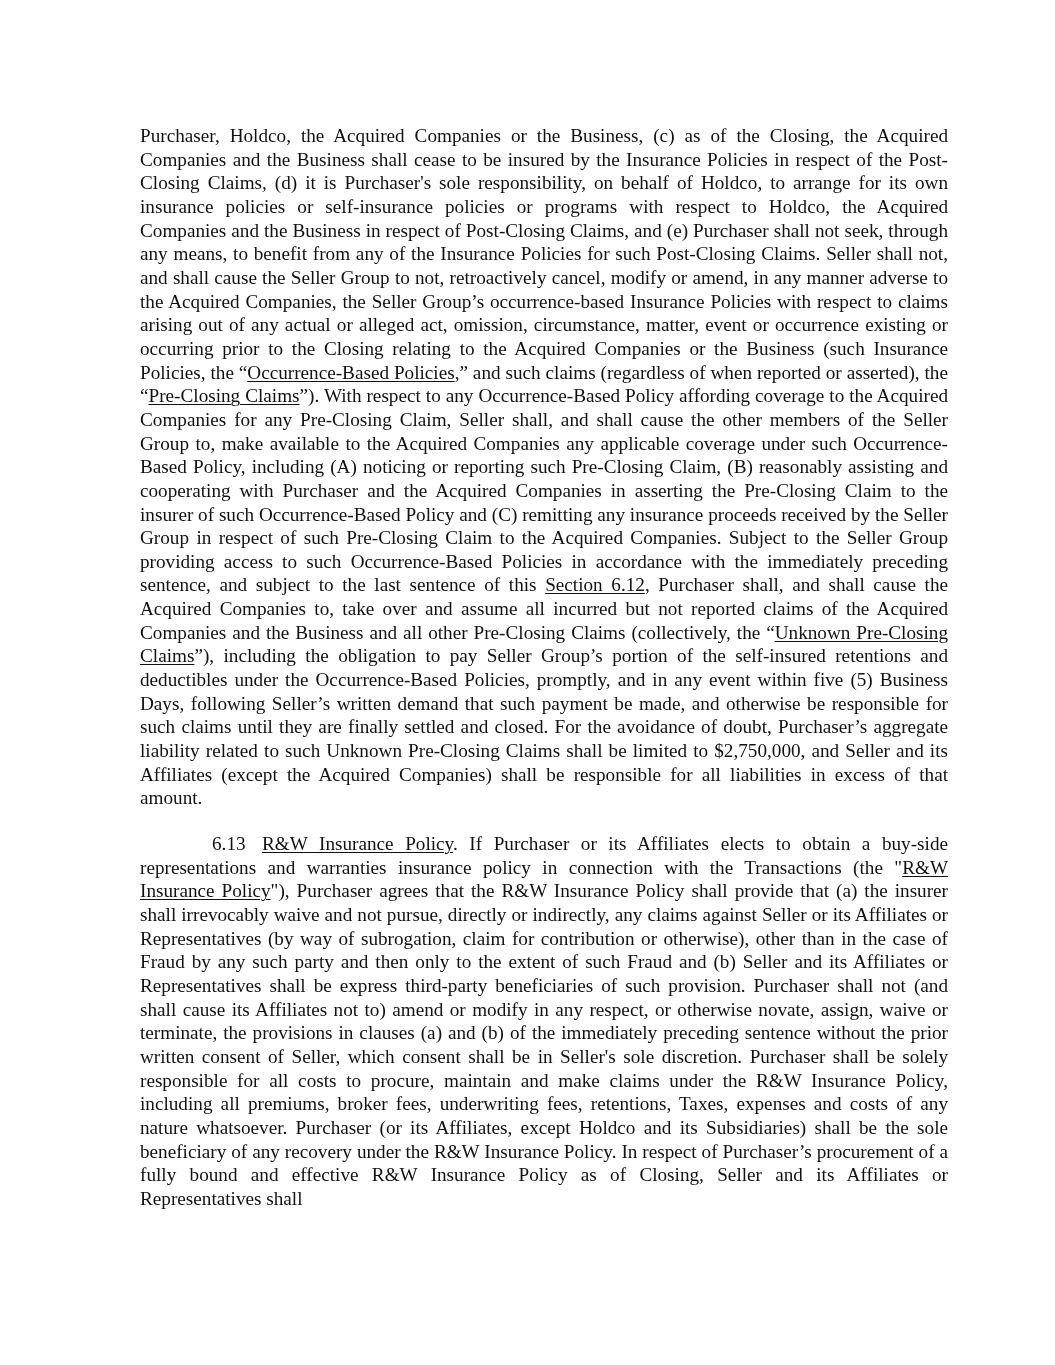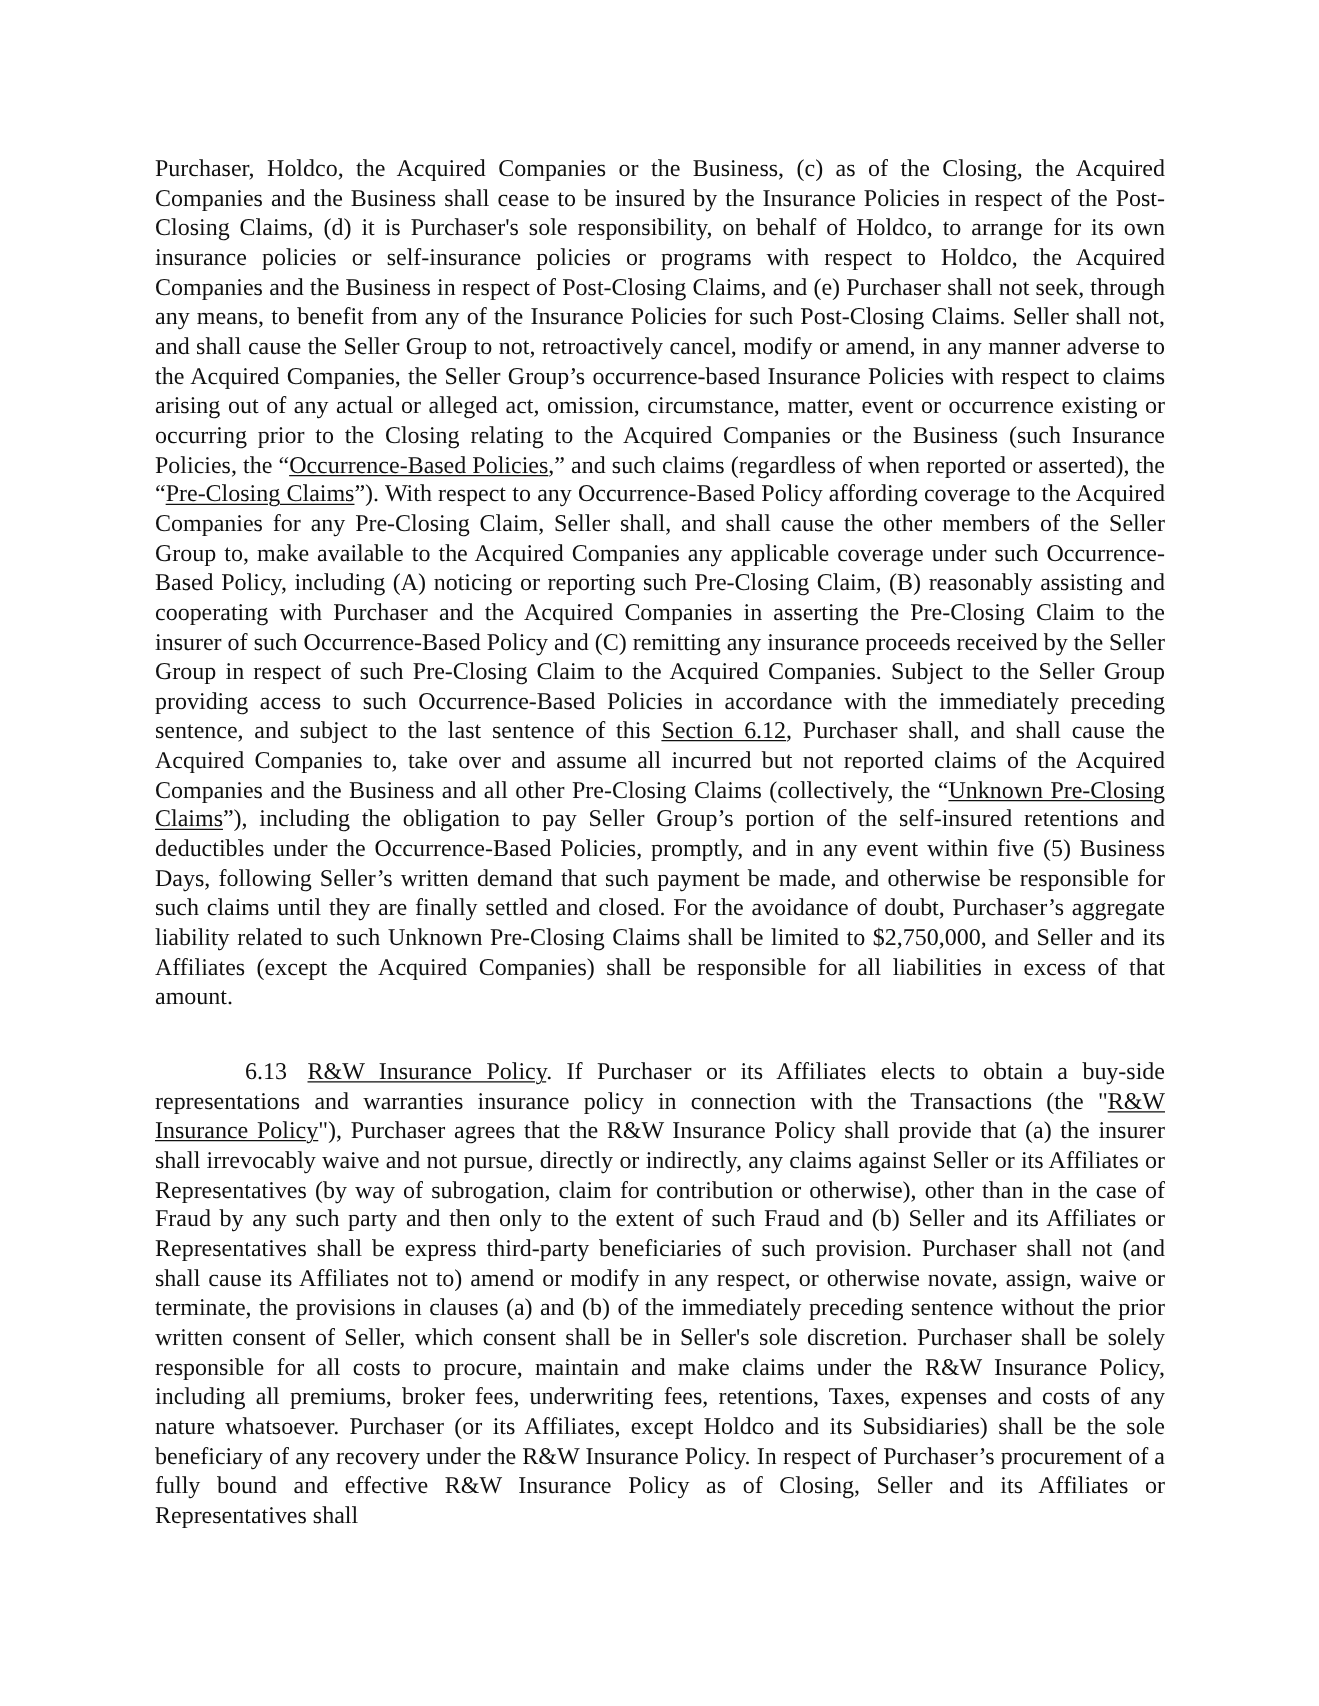--- a/index.html
+++ b/index.html
@@ -8,34 +8,34 @@
       background: #ffffff;
     }
     body {
       width: 1055px;
       height: 1365px;
       position: relative;
       overflow: hidden;
     }
     .page {
       position: absolute;
-      left: 124px;
+      left: 140px;
       top: 124px;
       width: 808px;
       font-family: "Liberation Serif", serif;
       font-size: 19.2px;
       line-height: 23.65px;
       color: #111111;
       text-align: justify;
     }
     .para {
       margin: 0;
     }
     .para + .para {
-      margin-top: 36px;
+      margin-top: 22px;
     }
     .indent {
       text-indent: 72px;
     }
     .u {
       text-decoration: underline;
       text-underline-offset: 2px;
       text-decoration-thickness: 1px;
     }
     .secnum {

